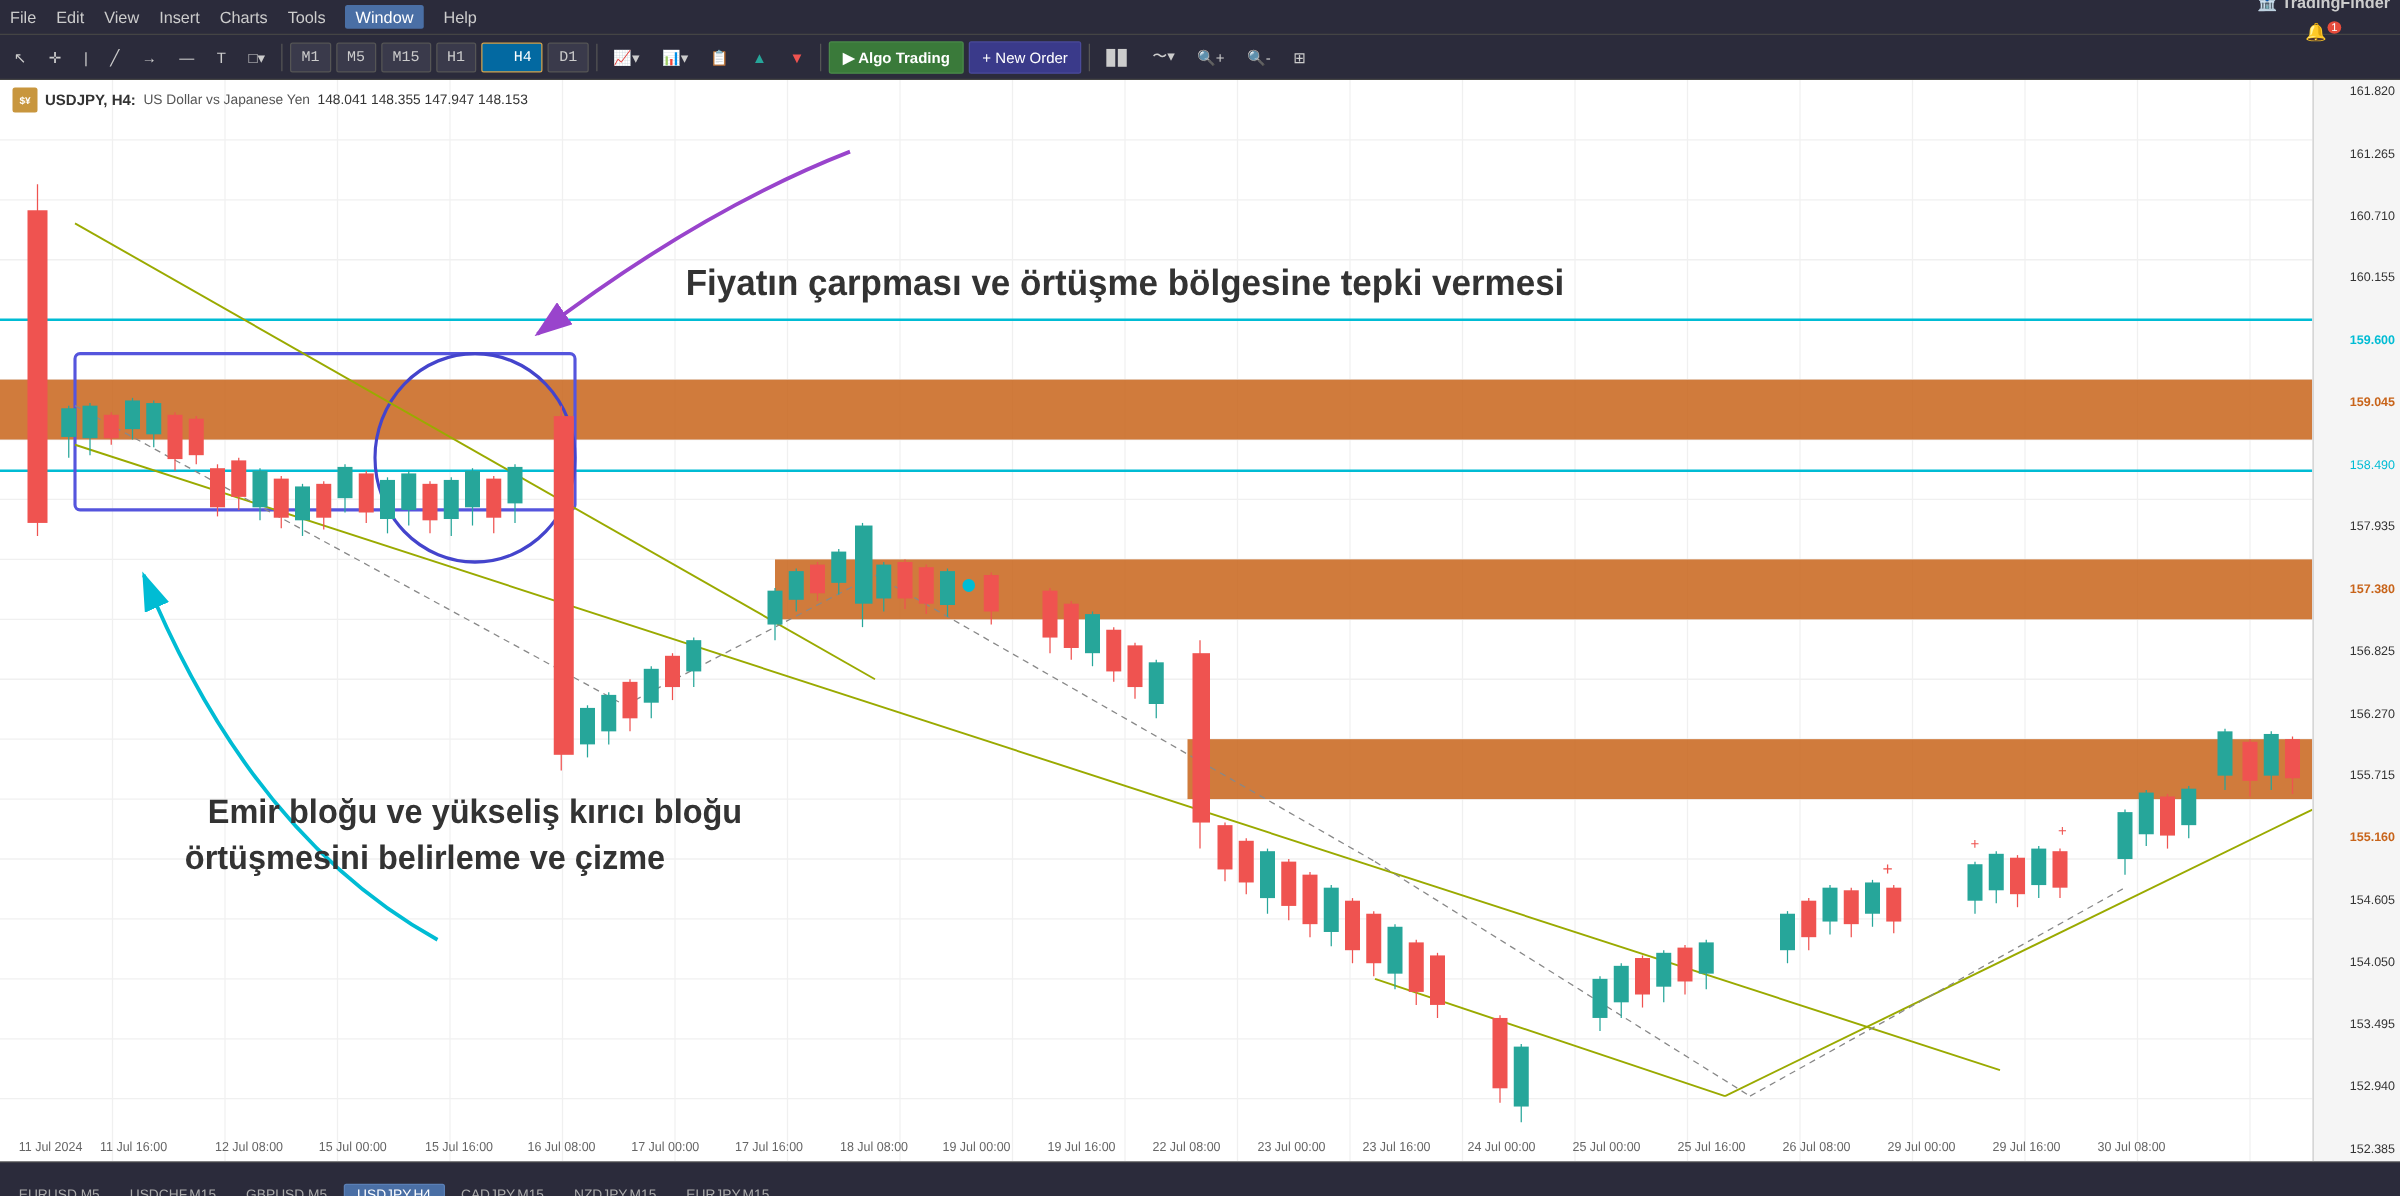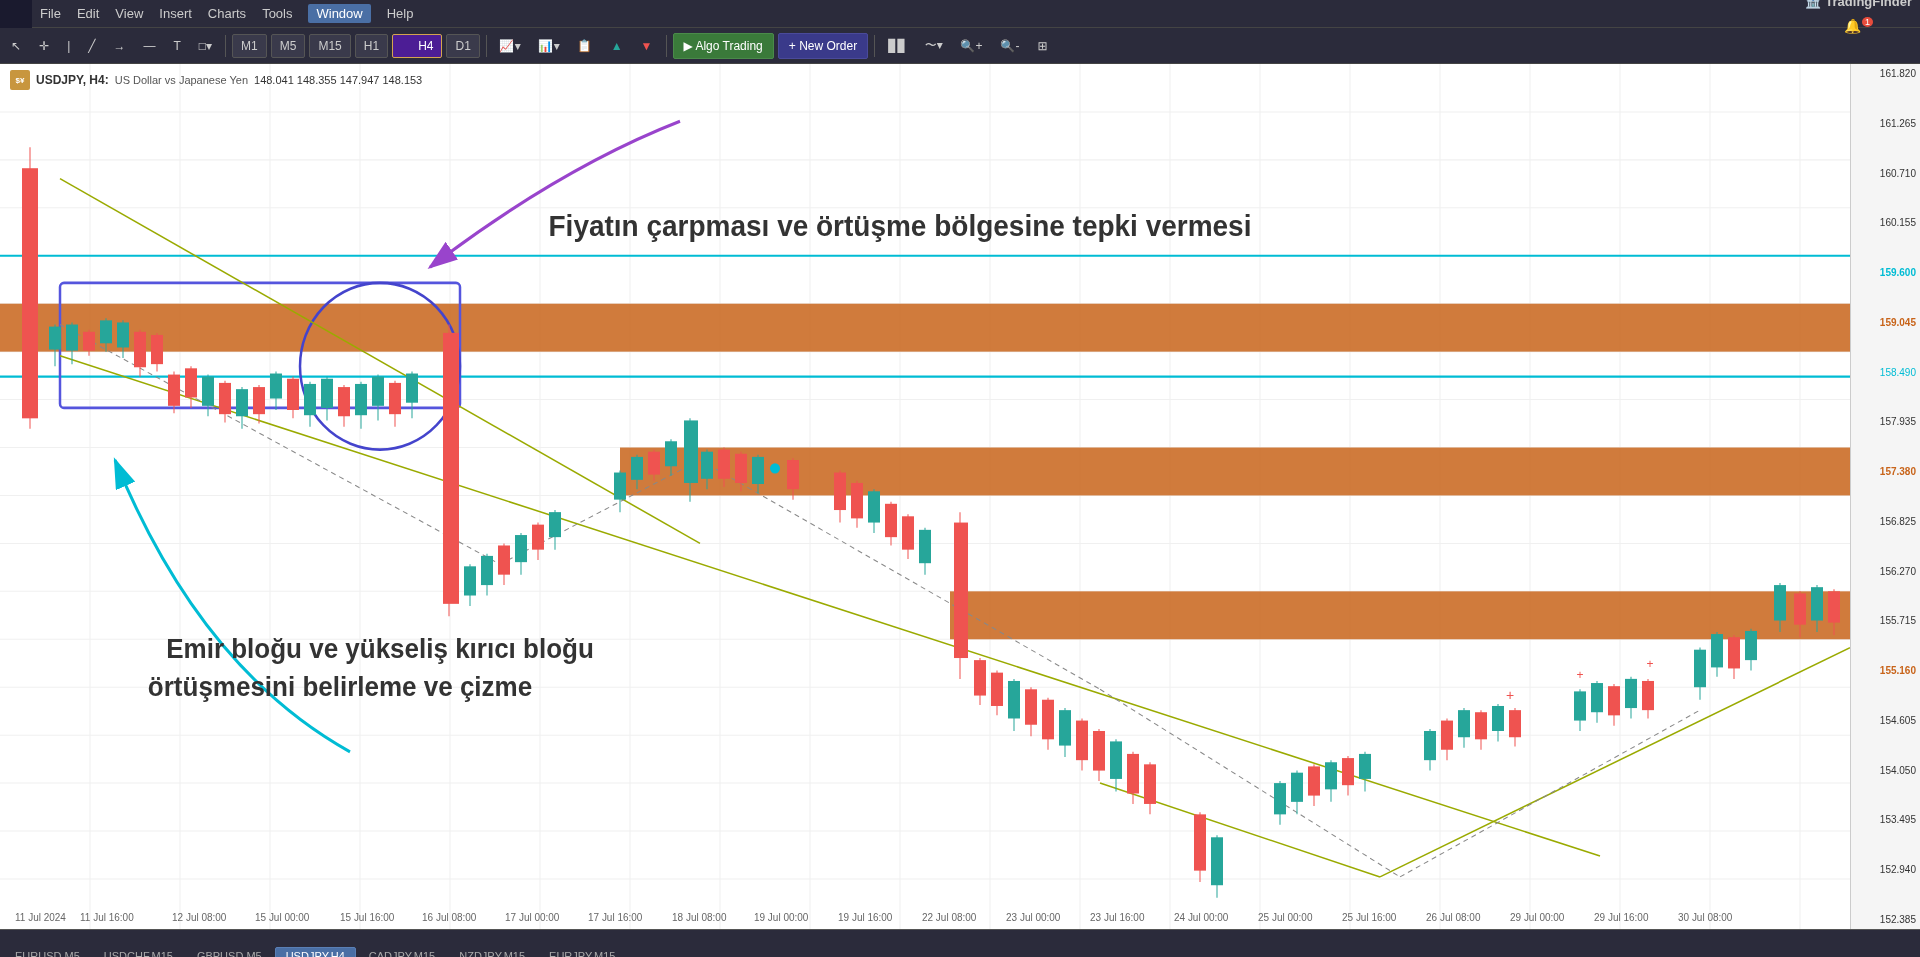--- a/index.html
+++ b/index.html
@@ -3,21 +3,21 @@
   <meta charset="utf-8">
   <style>
     * { margin: 0; padding: 0; box-sizing: border-box; }
     body { width: 1920px; height: 957px; overflow: hidden; background: #1a1a2e; font-family: 'Segoe UI', Arial, sans-serif; }
 
     
     #menu-bar {
       display: flex; align-items: center;
       background: #2b2b3b; height: 28px;
       border-bottom: 1px solid #444;
-      padding: 0 8px; gap: 16px; margin-left: 32px;
+      padding: 0 8px; gap: 16px;
     }
     #menu-bar span {
       color: #ccc; font-size: 13px; cursor: pointer;
     }
     #menu-bar span.active { color: #fff; background: #4a6fa5; padding: 2px 8px; border-radius: 2px; }
     #menu-bar .logo-area { margin-left: auto; display: flex; align-items: center; gap: 8px; flex-direction: column; }
 
     
     #toolbar {
       display: flex; align-items: center;
@@ -25,23 +25,23 @@
       border-bottom: 1px solid #444;
       padding: 0 4px; gap: 4px;
     }
     .toolbar-btn {
       background: transparent; border: 1px solid transparent;
       color: #ccc; padding: 2px 6px; cursor: pointer;
       border-radius: 2px; font-size: 12px; height: 26px;
       display: flex; align-items: center; gap: 2px;
     }
     .toolbar-sep { width: 1px; height: 22px; background: #555; margin: 0 2px; }
-    .tf-btn { background: #3a3a4b; border: 1px solid #555; color: #ccc; padding: 2px 8px; border-radius: 2px; cursor: pointer; font-size: 12px; height: 24px; }
-    .tf-btn.active { background: #4c1d95; color: #fff; border-color: #d4a44e; padding-left: 25px; }
-    .algo-btn { background: #3a7a3a; color: #fff; border: 1px solid #4a8a4a; padding: 2px 10px; border-radius: 2px; cursor: pointer; font-size: 12px; height: 26px; }
+    .tf-btn { background: #3a3a4b; border: 1px solid #555; color: #ccc; padding: 2px 8px; border-radius: 2px; cursor: pointer; font-size: 12px; height: 24px; font-family: Liberation Mono, monospace; }
+    .tf-btn.active { background: #0369a1; color: #fff; border-color: #d4a44e; padding-left: 25px; }
+    .algo-btn { background: #3a7a3a; color: #fff; border: 1px solid #4a8a4a; padding: 2px 10px; border-radius: 2px; cursor: pointer; font-size: 12px; height: 26px; font-weight: bold; }
     .order-btn { background: #3a3a8a; color: #fff; border: 1px solid #4a4a9a; padding: 2px 10px; border-radius: 2px; cursor: pointer; font-size: 12px; height: 26px; }
 
     
     #chart-area {
       position: relative;
       width: 100%; height: calc(957px - 28px - 36px - 28px);
       background: #fff; overflow: hidden;
     }
 
     

